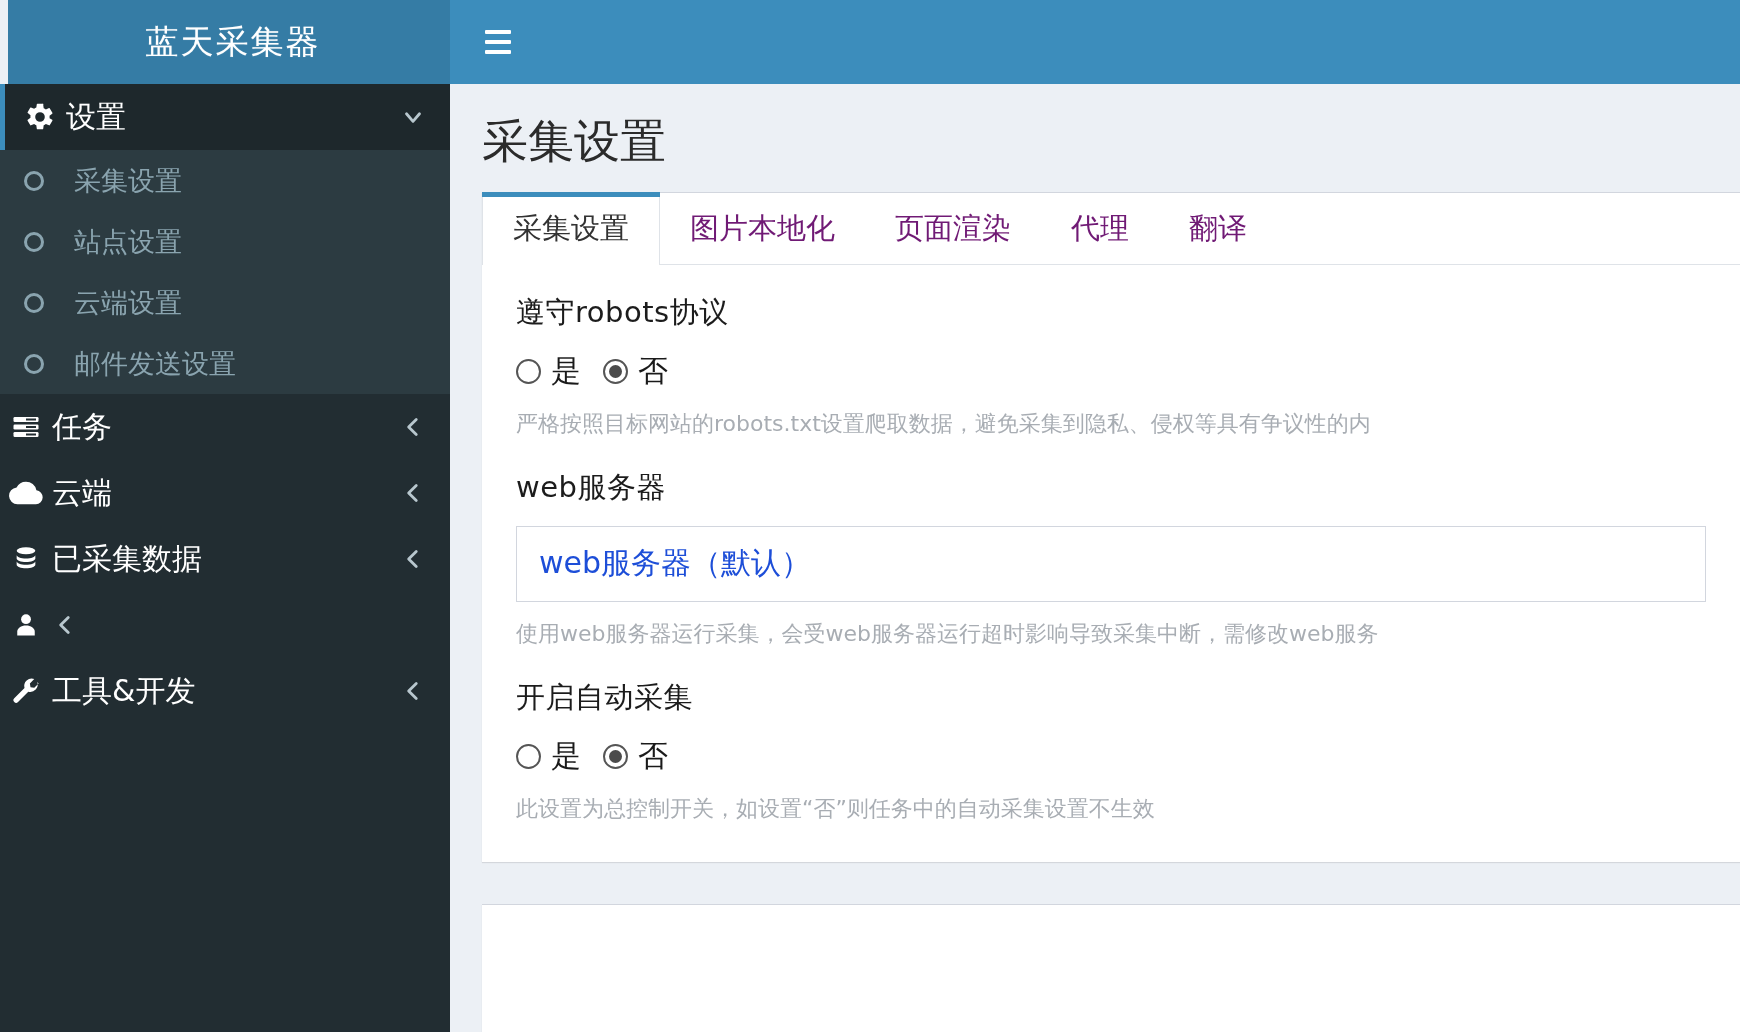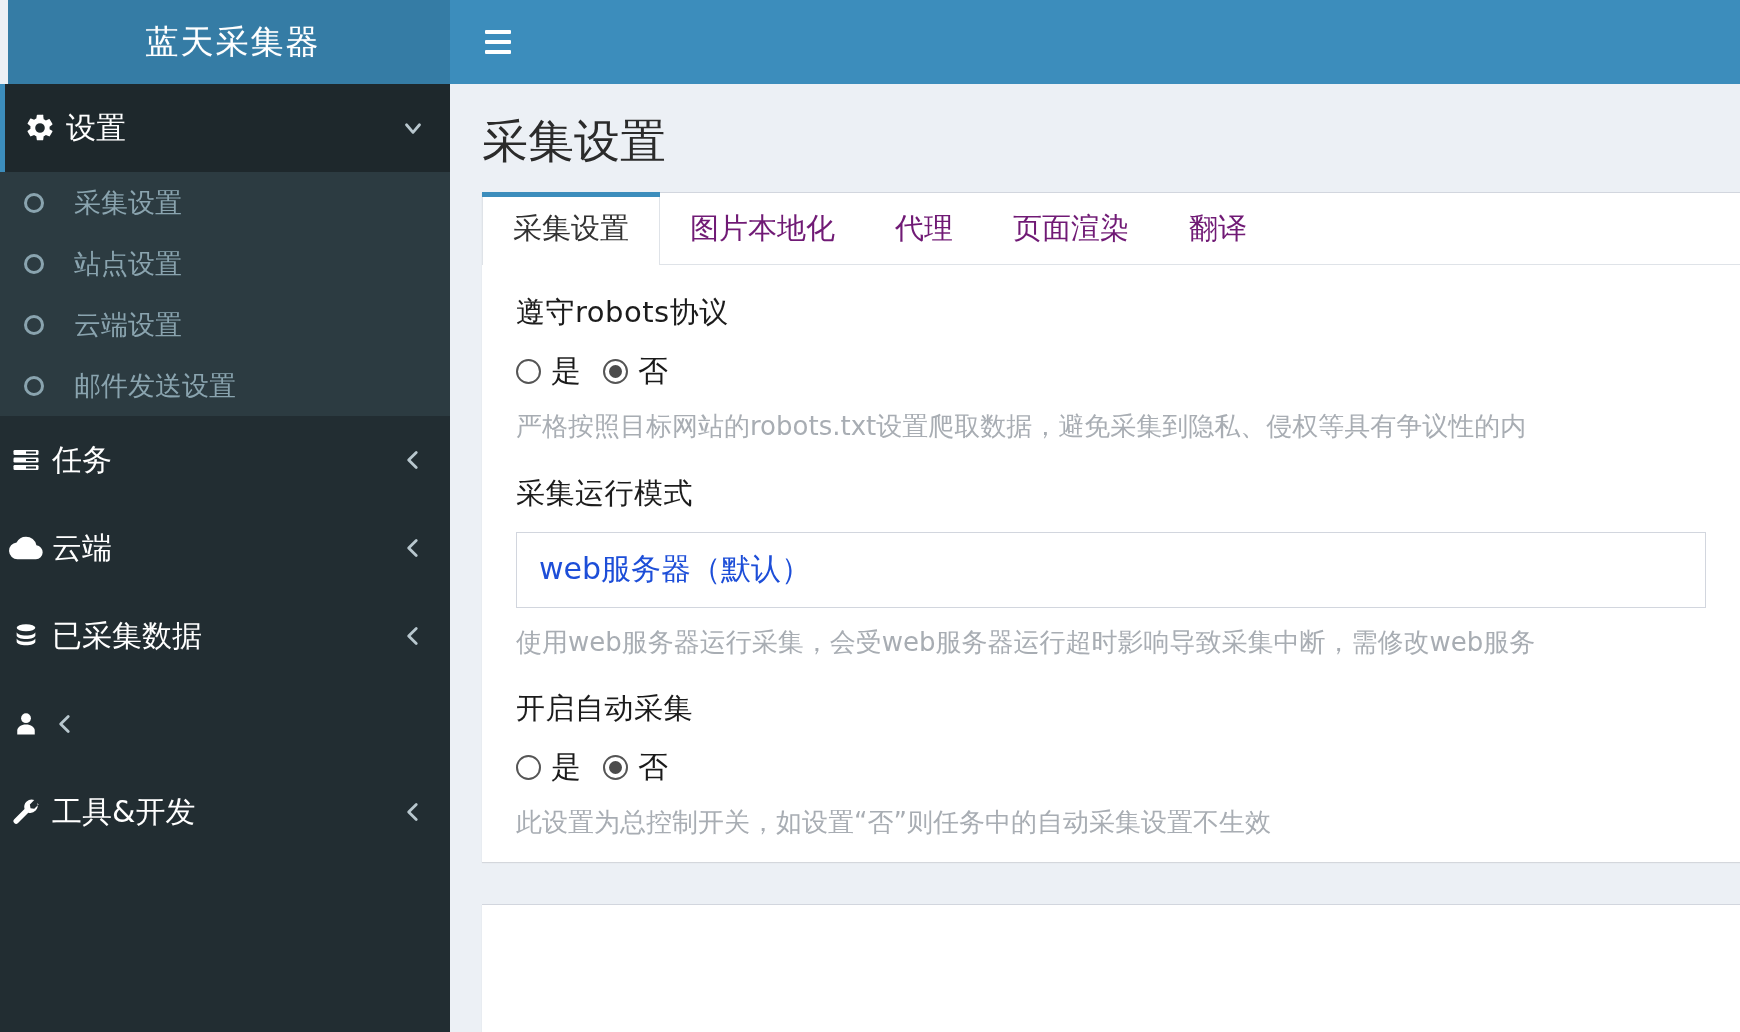--- a/index.html
+++ b/index.html
@@ -39,21 +39,21 @@
 
   
   .sidebar {
     position: absolute; left: 0; top: 84px; width: 450px; height: 948px;
     background: #222d32;
     overflow: hidden;
   }
   .nav-item {
     position: relative;
     display: flex; align-items: center;
-    height: 88px; padding: 0 24px 0 0;
+    height: 66px; padding: 0 24px 0 0;
     color: #b8c7ce; cursor: pointer;
   }
   .nav-item.active {
     background: #1e282c;
     color: #ffffff;
     border-left: 5px solid #3c8dbc;
     padding-left: 9px;
   }
   .nav-icon {
     width: 52px; flex: none;
@@ -163,21 +163,21 @@
     border: 2px solid #555555; background: #ffffff;
     display: flex; align-items: center; justify-content: center;
     margin-right: 10px;
   }
   .radio-opt.checked .radio-mark::after {
     content: ""; width: 13px; height: 13px; border-radius: 50%; background: #4b4b4b;
   }
   .radio-text { font-size: 30px; color: #1a1a1a; }
 
   .help-text {
-    font-size: 26px; color: #a8adb3; line-height: 1.45;
+    font-size: 22px; color: #a8adb3; line-height: 1.45;
     white-space: nowrap; overflow: hidden;
     margin-bottom: 28px;
   }
 
   .select-box {
     height: 76px; width: 1190px;
     border: 1px solid #d2d6de; background: #ffffff;
     display: flex; align-items: center;
     padding: 0 22px;
     font-size: 30px; color: #1d4ed8;
@@ -334,24 +334,24 @@
     <div class="card first">
 
       <div class="tabs">
         <div class="tab active">
           <span>采集设置</span>
         </div>
         <div class="tab">
           <span>图片本地化</span>
         </div>
         <div class="tab">
+          <span>页面渲染</span>
+        </div>
+        <div class="tab">
           <span>代理</span>
-        </div>
-        <div class="tab">
-          <span>页面渲染</span>
         </div>
         <div class="tab">
           <span>翻译</span>
         </div>
       </div>
 
       <div class="form-body">
 
         <div class="field">
           <div class="field-label">遵守robots协议</div>
@@ -362,21 +362,21 @@
             </label>
             <label class="radio-opt checked">
               <span class="radio-mark"></span>
               <span class="radio-text">否</span>
             </label>
           </div>
           <div class="help-text">严格按照目标网站的robots.txt设置爬取数据，避免采集到隐私、侵权等具有争议性的内</div>
         </div>
 
         <div class="field">
-          <div class="field-label">采集运行模式</div>
+          <div class="field-label">web服务器</div>
           <div class="select-box">
             <span>web服务器（默认）</span>
           </div>
           <div class="help-text">使用web服务器运行采集，会受web服务器运行超时影响导致采集中断，需修改web服务</div>
         </div>
 
         <div class="field">
           <div class="field-label">开启自动采集</div>
           <div class="radio-row">
             <label class="radio-opt">

